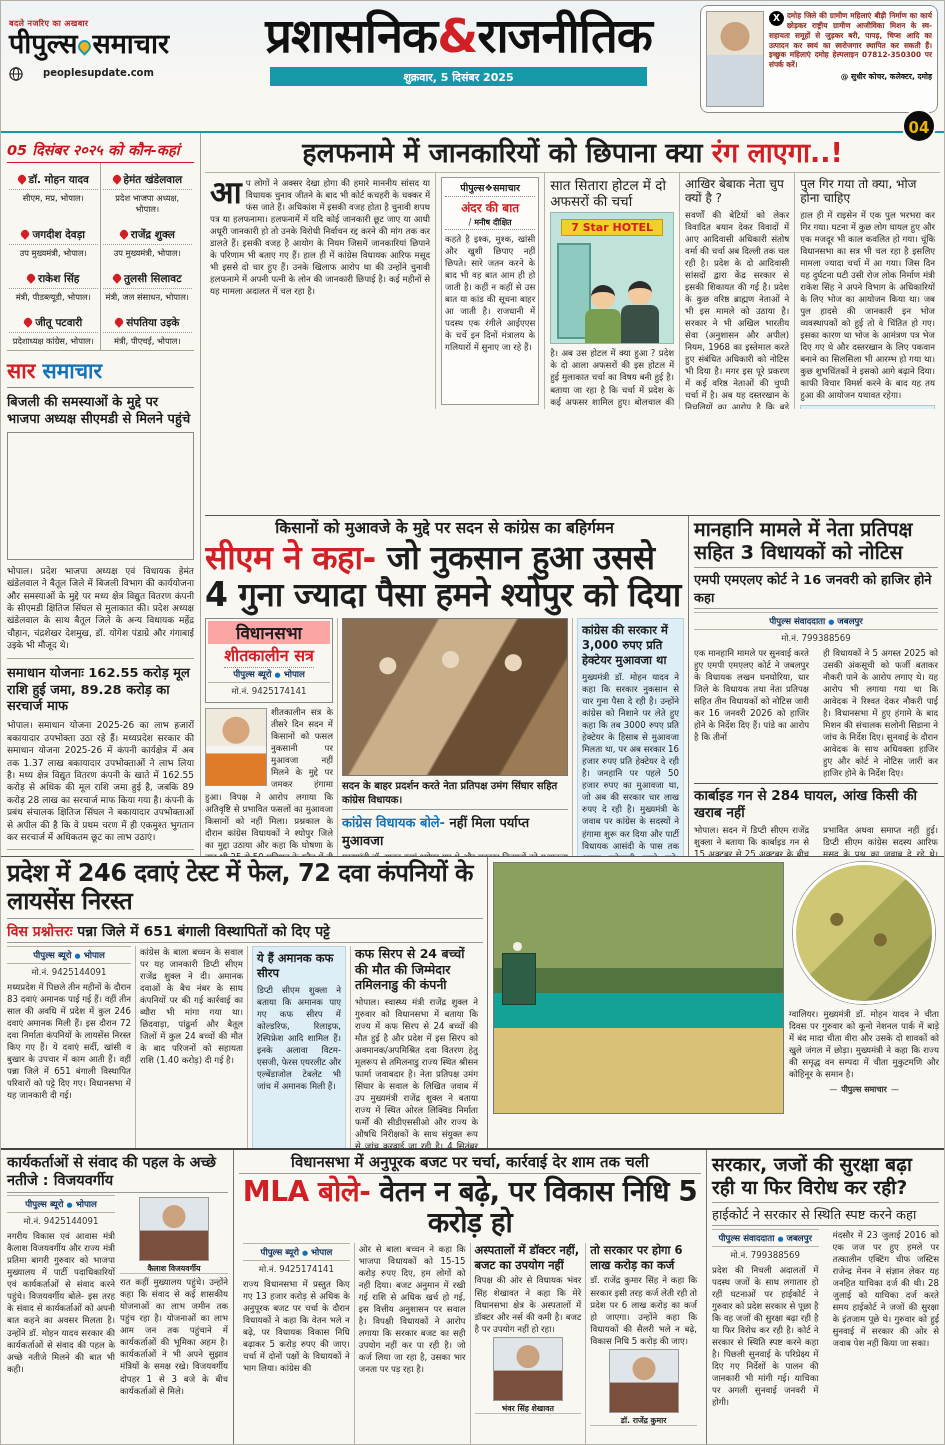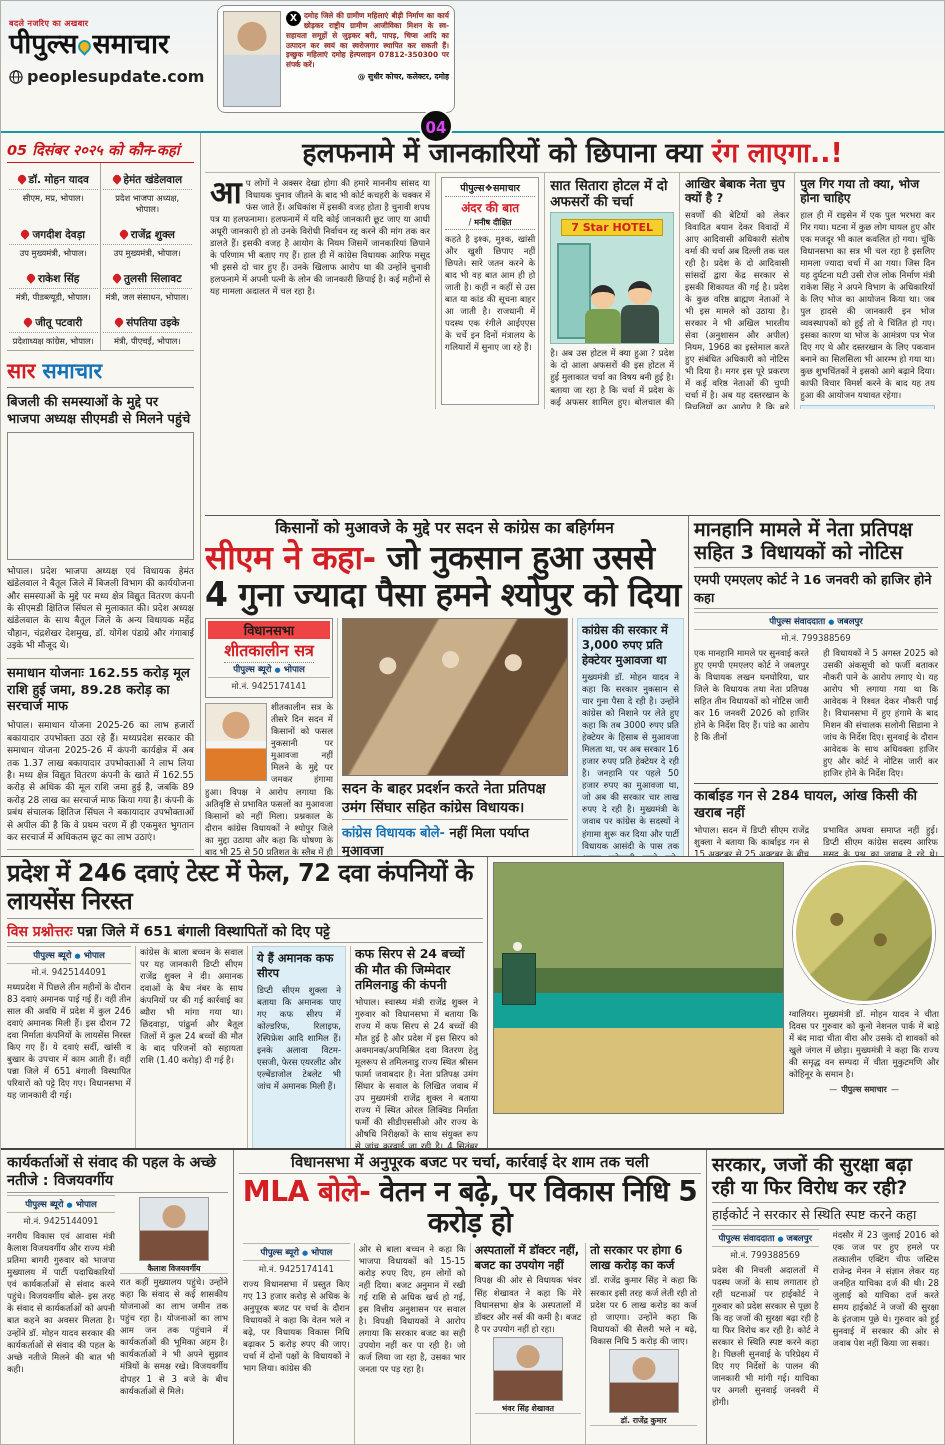--- a/index.html
+++ b/index.html
@@ -9,39 +9,39 @@
           overflow:hidden; position:relative; border:1px solid #b5b0a5; }
 
   
   .masthead { height:132px; display:flex; border-bottom:2px solid #1598a8; position:relative;
               background:linear-gradient(180deg,#eef3f5 0%,#f9f7f2 70%); padding:4px 6px 0 8px; }
   .mast-left { width:208px; padding-top:12px; }
   .tagline { color:#c22028; font-size:8px; font-weight:bold; letter-spacing:.4px; }
   .logo-row { font-size:27px; font-weight:800; color:#111; line-height:1.15; white-space:nowrap; }
   .logo-dot { display:inline-block; width:13px; height:13px; border-radius:50% 50% 50% 0;
               background:#f0b421; border:2px solid #1598a8; transform:rotate(-45deg); margin:0 1px; }
-  .site-row { margin-top:8px; font-size:16px; font-weight:bold; color:#222; display:flex; align-items:center; gap:4px; }
+  .site-row { margin-top:8px; font-size:10px; font-weight:bold; color:#222; display:flex; gap:20px; }
   .globe { width:14px; height:14px; }
   .mast-center { flex:1; text-align:center; padding-top:6px; }
   .big-title { font-size:47px; font-weight:800; letter-spacing:-1px; color:#101010; line-height:1.05; }
   .big-title .amp { color:#d21f26; }
   .date-bar { margin:7px auto 0; width:78%; background:#1598a8; color:#fff; font-size:11px;
               font-weight:bold; padding:2px 0; text-align:center; }
   .mast-right { width:238px; position:relative; }
   .collector-box { border:1px solid #8a8a8a; border-radius:8px; background:#fdfdfb; height:108px;
                    display:flex; padding:5px; gap:5px; }
   .collector-photo { width:58px; height:96px; border:1px solid #999; flex:none;
       background: radial-gradient(circle at 50% 26%, #caa27e 14px, transparent 15px),
                   linear-gradient(180deg,#e9e2d2 45%, #cfd8df 46%); }
   .collector-text { font-size:7.3px; line-height:1.35; color:#8c2b20; font-weight:bold; text-align:justify; position:relative; }
   .x-badge { float:left; width:15px; height:15px; background:#000; color:#fff; border-radius:50%;
              font-size:9px; font-weight:bold; text-align:center; line-height:15px; margin:0 3px 1px 0; }
   .collector-sign { display:block; text-align:right; color:#111; font-size:7.6px; margin-top:2px; }
   .page-badge { position:absolute; right:2px; bottom:-12px; width:34px; height:34px; border-radius:50%;
-                background:#0c0c0c; color:#d946ef; font-size:15px; font-weight:bold; text-align:center;
+                background:#0c0c0c; color:#eab308; font-size:15px; font-weight:bold; text-align:center;
                 line-height:34px; border:2px solid #f9f7f2; z-index:5; }
 
   
   .zone-mid { display:flex; height:723px; overflow:hidden; }
   .sidebar { width:200px; flex:none; border-right:1px solid #a9a396; padding:4px 6px 0 6px; overflow:hidden; }
   .mainarea { flex:1; overflow:hidden; padding:0 4px; }
 
   
   .who-head { color:#c8161d; font-weight:bold; font-style:italic; font-size:14.5px; padding:2px 0 3px;
               border-bottom:1px solid #c8161d; }
@@ -70,21 +70,21 @@
   .acol { padding:4px 5px; overflow:hidden; }
   .acol + .acol { border-left:1px solid #b9b2a6; }
   .acol1 { width:232px; } .acol2 { width:110px; } .acol3 { width:136px; } .acol4 { width:116px; } .acol5 { width:147px; }
   .dropcap { float:left; font-size:31px; font-weight:800; line-height:.9; padding:2px 4px 0 0; }
   .body-xs { font-size:8.6px; line-height:1.4; text-align:justify; }
   .andar-box { border:1px solid #999; padding:3px; height:100%; background:#fdfcf8; }
   .andar-brand { font-size:9.5px; font-weight:800; text-align:center; border-bottom:1px dotted #888; padding-bottom:2px; }
   .andar-title { color:#d21f26; font-weight:800; font-size:12px; text-align:center; margin-top:2px; }
   .andar-author { font-size:8px; font-weight:bold; text-align:center; border-bottom:1px dotted #888; padding-bottom:2px; }
   .andar-author::before { content:"/ "; color:#555; }
-  .mini-head { font-size:13.5px; font-weight:700; line-height:1.2; margin-bottom:3px; }
+  .mini-head { font-size:13.5px; font-weight:400; line-height:1.2; margin-bottom:3px; }
   .cartoon { position:relative; height:132px; background:#bfe3da; border:1px solid #8fb8ae; overflow:hidden; margin-bottom:3px; }
   .c-sign { position:absolute; top:6px; left:8%; width:84%; background:#f2cf2a; border:1px solid #bf9c0e;
             color:#d42020; font-weight:800; text-align:center; font-size:11px; padding:1px 0; }
   .c-door { position:absolute; left:6px; top:30px; width:34px; height:96px; background:#8fcac0; border:2px solid #55998f; }
   .fig { position:absolute; bottom:0; }
   .f-head { width:24px; height:24px; border-radius:50%; background:#f3c99e; border-top:7px solid #2b2b2b; margin:0 auto; }
   .f-body1 { width:36px; height:34px; border-radius:8px 8px 0 0; background:#7a9e4f; }
   .f-body2 { width:38px; height:38px; border-radius:8px 8px 0 0; background:#3c4f46; }
   .qr-box { display:flex; gap:4px; background:#ddeef6; border:1px solid #aac9d8; padding:3px; margin-top:4px; align-items:center; }
   .sig-line { text-align:center; font-size:8px; font-weight:bold; margin-top:3px; color:#333; }
@@ -92,37 +92,37 @@
 
   
   .cm-band { display:flex; height:424px; overflow:hidden; }
   .cm-left { width:487px; padding:3px 4px 0 0; overflow:hidden; }
   .cm-kicker { font-size:15.5px; font-weight:800; text-align:center; line-height:1.25; }
   .cm-head { font-size:33px; font-weight:800; line-height:1.12; letter-spacing:-.5px; margin:2px 0 4px; }
   .cm-head .red { color:#d21f26; }
   .cm-cols { display:flex; height:282px; overflow:hidden; }
   .cm-c1 { width:132px; padding-right:4px; overflow:hidden; }
   .session-box { border:1px solid #888; text-align:center; padding:2px; margin-bottom:3px; }
-  .session-label { font-size:13px; font-weight:800; background:#ef4444; display:block; }
+  .session-label { font-size:17px; font-weight:800; background:#fca5a5; display:block; }
   .session-title { font-size:16px; font-weight:800; color:#d21f26; border-bottom:1px dotted #888; padding-bottom:2px; }
   .byline { font-size:8.6px; font-weight:bold; color:#14365e; text-align:center; padding:2px 0;
             border-bottom:1px solid #b9b2a6; }
   .byline .dot::before { content:"●"; color:#1472b8; font-size:7px; margin:0 3px; }
   .phone { font-size:8.6px; text-align:center; color:#333; padding:2px 0 3px; }
   .ph-cm { width:62px; height:78px; float:left; margin:2px 4px 0 0; border:1px solid #999;
       background: radial-gradient(circle at 50% 28%, #d7a57c 13px, transparent 14px),
                   linear-gradient(180deg,#efe9dc 48%, #f4f4f2 49% 58%, #e07b2a 59%); }
   .ph-cm-cap { font-size:7.8px; font-weight:bold; text-align:center; clear:both; }
   .cm-c2 { width:236px; border-left:1px solid #b9b2a6; border-right:1px solid #b9b2a6; padding:0 4px; overflow:hidden; }
   .ph-group { height:158px; border:1px solid #777;
       background: radial-gradient(circle at 20% 30%, #e8d7bd 8px, transparent 9px),
                   radial-gradient(circle at 48% 26%, #e8d7bd 8px, transparent 9px),
                   radial-gradient(circle at 76% 28%, #e8d7bd 8px, transparent 9px),
                   linear-gradient(120deg,#8a6f52 0 30%, #c9b08a 31% 55%, #6b4f35 56% 78%, #9a7b55 79%); }
-  .photo-cap { font-size:14px; font-weight:bold; border-bottom:1px solid #999; padding:2px 0 3px; }
+  .photo-cap { font-size:10px; font-weight:bold; border-bottom:1px solid #999; padding:2px 0 3px; }
   .cm-sub2 { font-size:13px; font-weight:800; margin:3px 0 2px; }
   .cm-sub2 .blue { color:#1472b8; }
   .cm-c3 { width:111px; padding-left:4px; overflow:hidden; }
   .blue-box { background:#ddeef6; border:1px solid #b7d3e0; padding:4px; height:100%; }
   .blue-box-head { font-size:11.5px; font-weight:800; line-height:1.3; margin-bottom:3px; }
   .cm-right { width:254px; border-left:1px solid #777; padding:2px 2px 0 5px; overflow:hidden; }
   .defam-head { font-size:19.5px; font-weight:800; line-height:1.18; }
   .defam-sub { font-size:13px; font-weight:bold; border-top:1px solid #999; border-bottom:1px solid #999;
                margin:3px 0; padding:2px 0; }
   .two-col { display:flex; gap:14px; }
@@ -190,20 +190,26 @@
       </div>
       <div class="site-row">
         <svg class="globe" viewBox="0 0 16 16">
             <circle cx="8" cy="8" r="7" fill="none" stroke="#222" stroke-width="1.4"></circle>
             <ellipse cx="8" cy="8" rx="3" ry="7" fill="none" stroke="#222" stroke-width="1.2"></ellipse>
             <line x1="1" y1="8" x2="15" y2="8" stroke="#222" stroke-width="1.2"></line>
           </svg>
         <span>peoplesupdate.com</span>
       </div>
     </div>
+    <div class="mast-center">
+      <div class="big-title">
+        <span>प्रशासनिक</span><span class="amp">&amp;</span><span>राजनीतिक</span>
+      </div>
+      <div class="date-bar">शुक्रवार, 5 दिसंबर 2025</div>
+    </div>
     <div class="mast-right">
       <div class="collector-box">
         <div class="collector-photo"></div>
         <div class="collector-text">
           <span class="x-badge">X</span>
           <span>दमोह जिले की ग्रामीण महिलाएं बीड़ी निर्माण का कार्य छोड़कर राष्ट्रीय ग्रामीण आजीविका मिशन के स्व-सहायता समूहों से जुड़कर बरी, पापड़, चिप्स आदि का उत्पादन कर स्वयं का स्वरोजगार स्थापित कर सकती हैं। इच्छुक महिलाएं दमोह हेल्पलाइन 07812-350300 पर संपर्क करें।</span>
           <span class="collector-sign">@ सुधीर कोचर, कलेक्टर, दमोह</span>
         </div>
       </div>
       <div class="page-badge">04</div>

